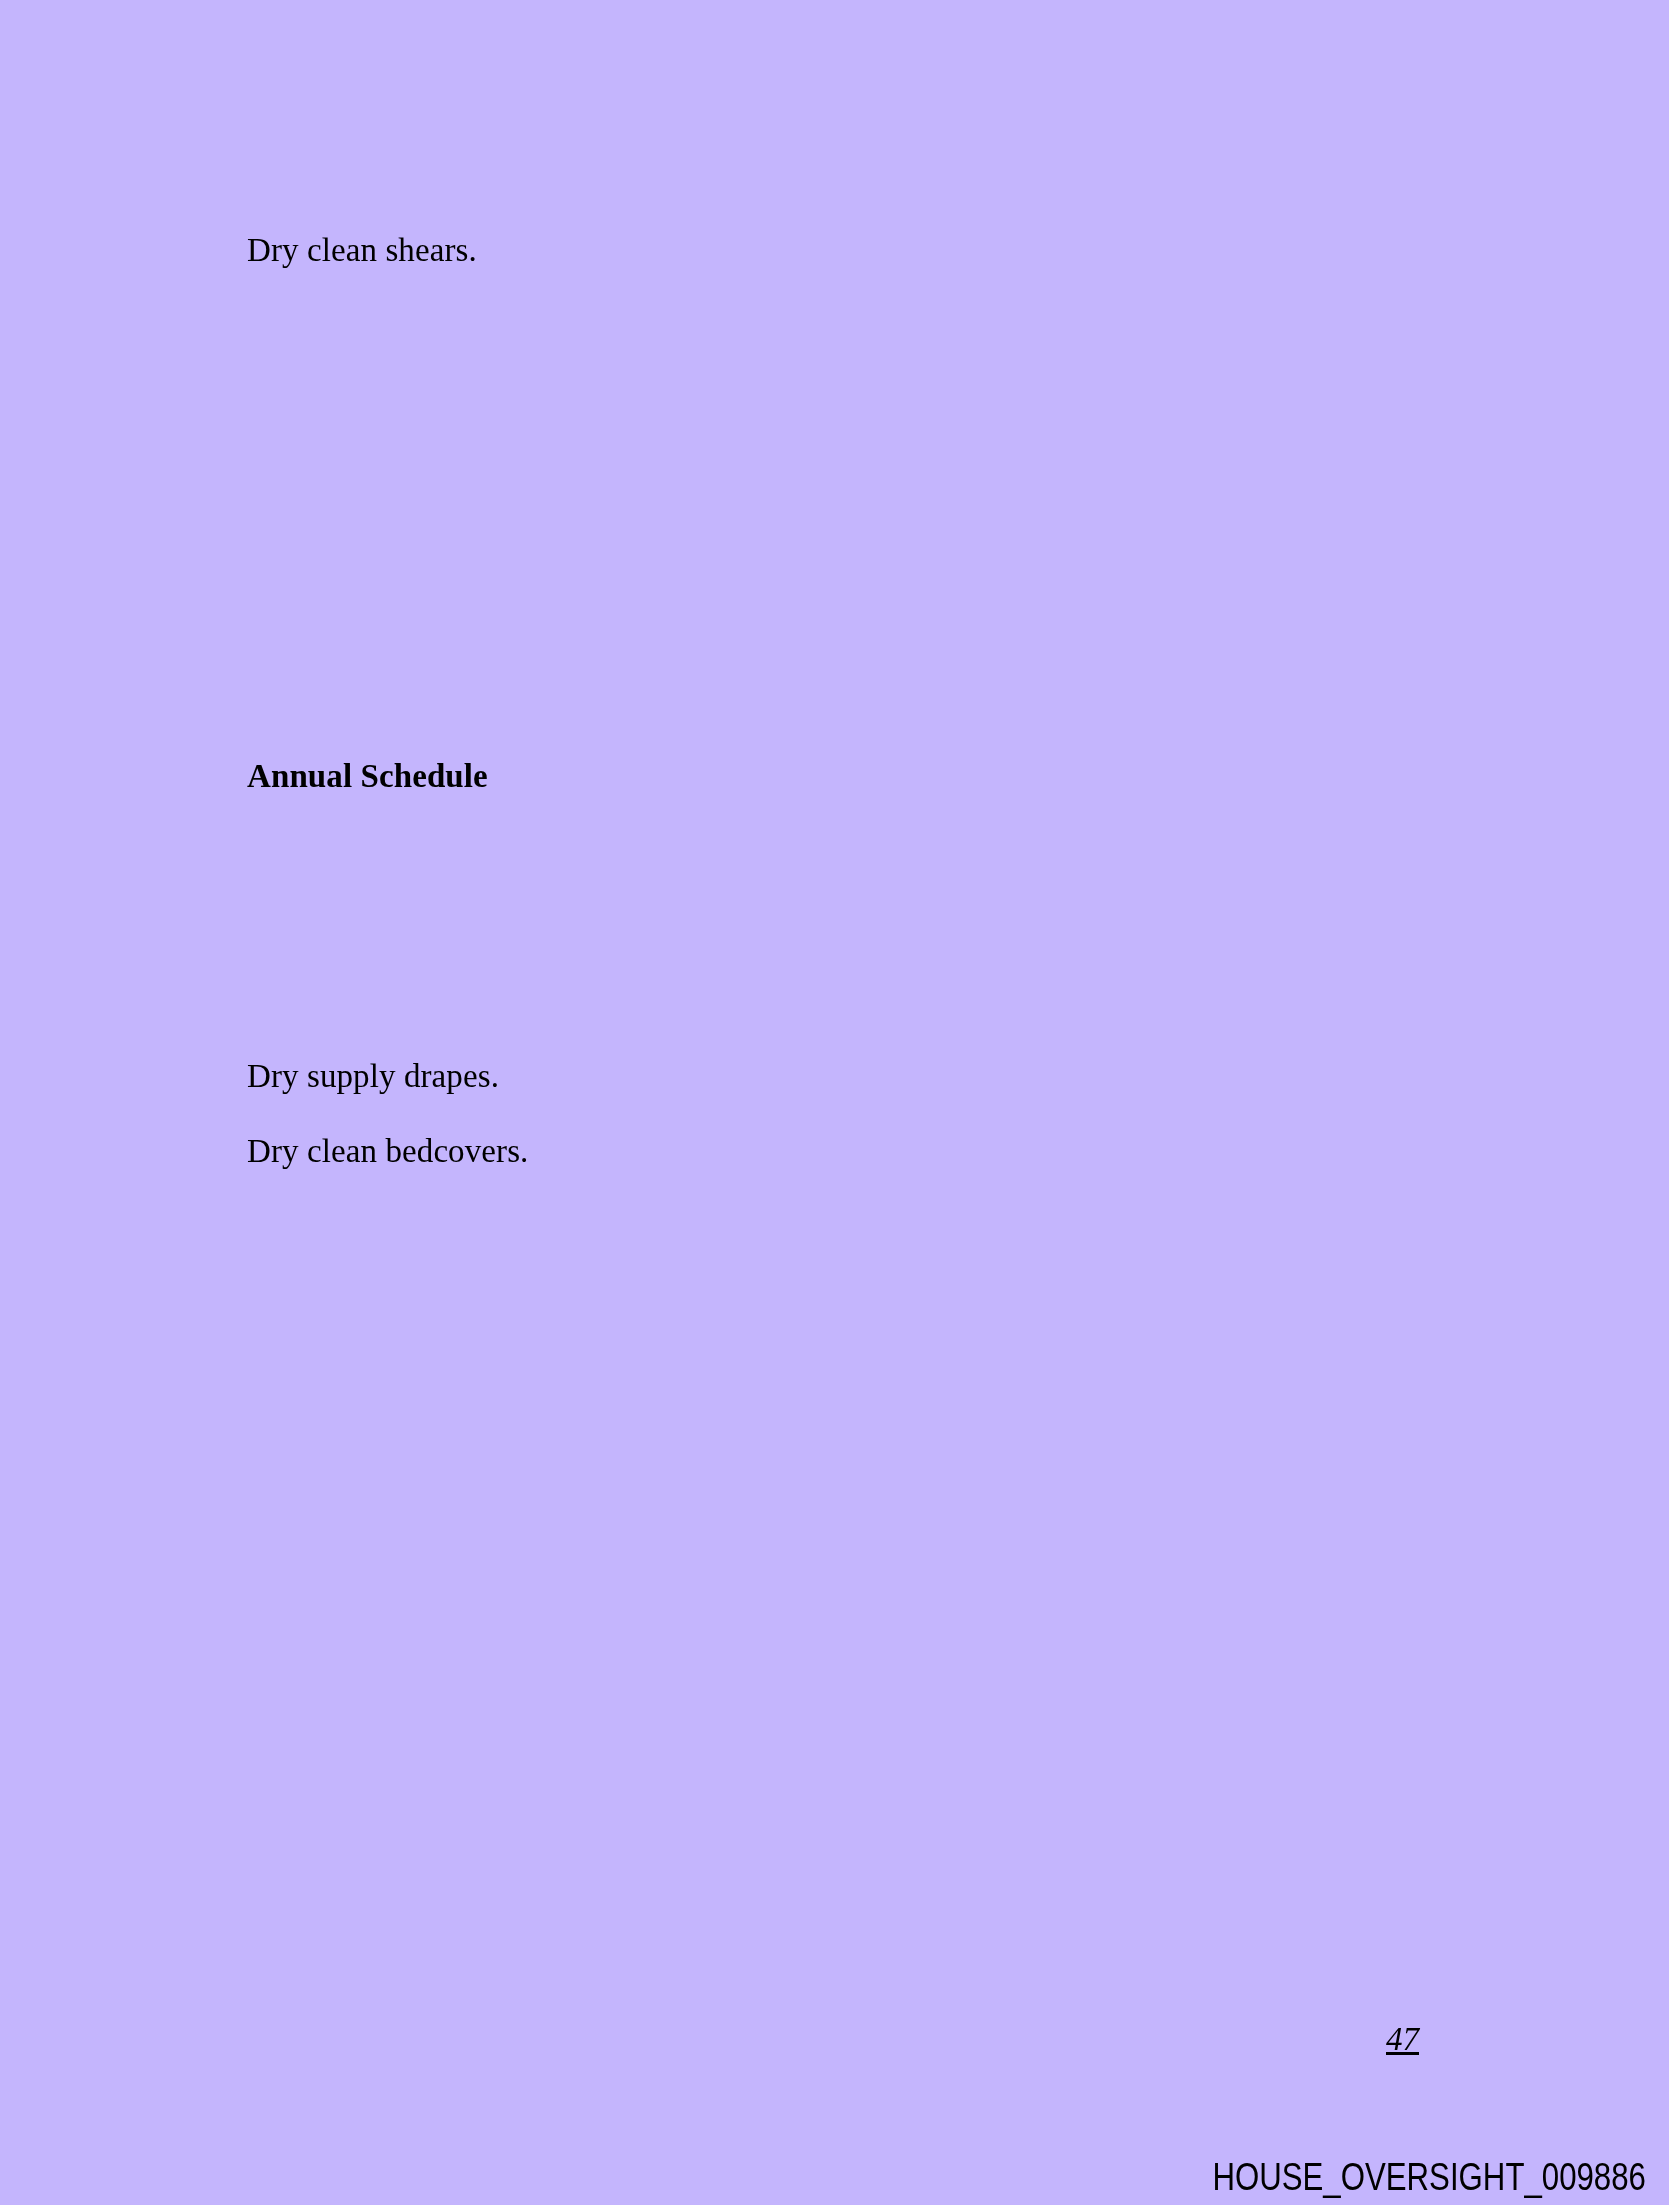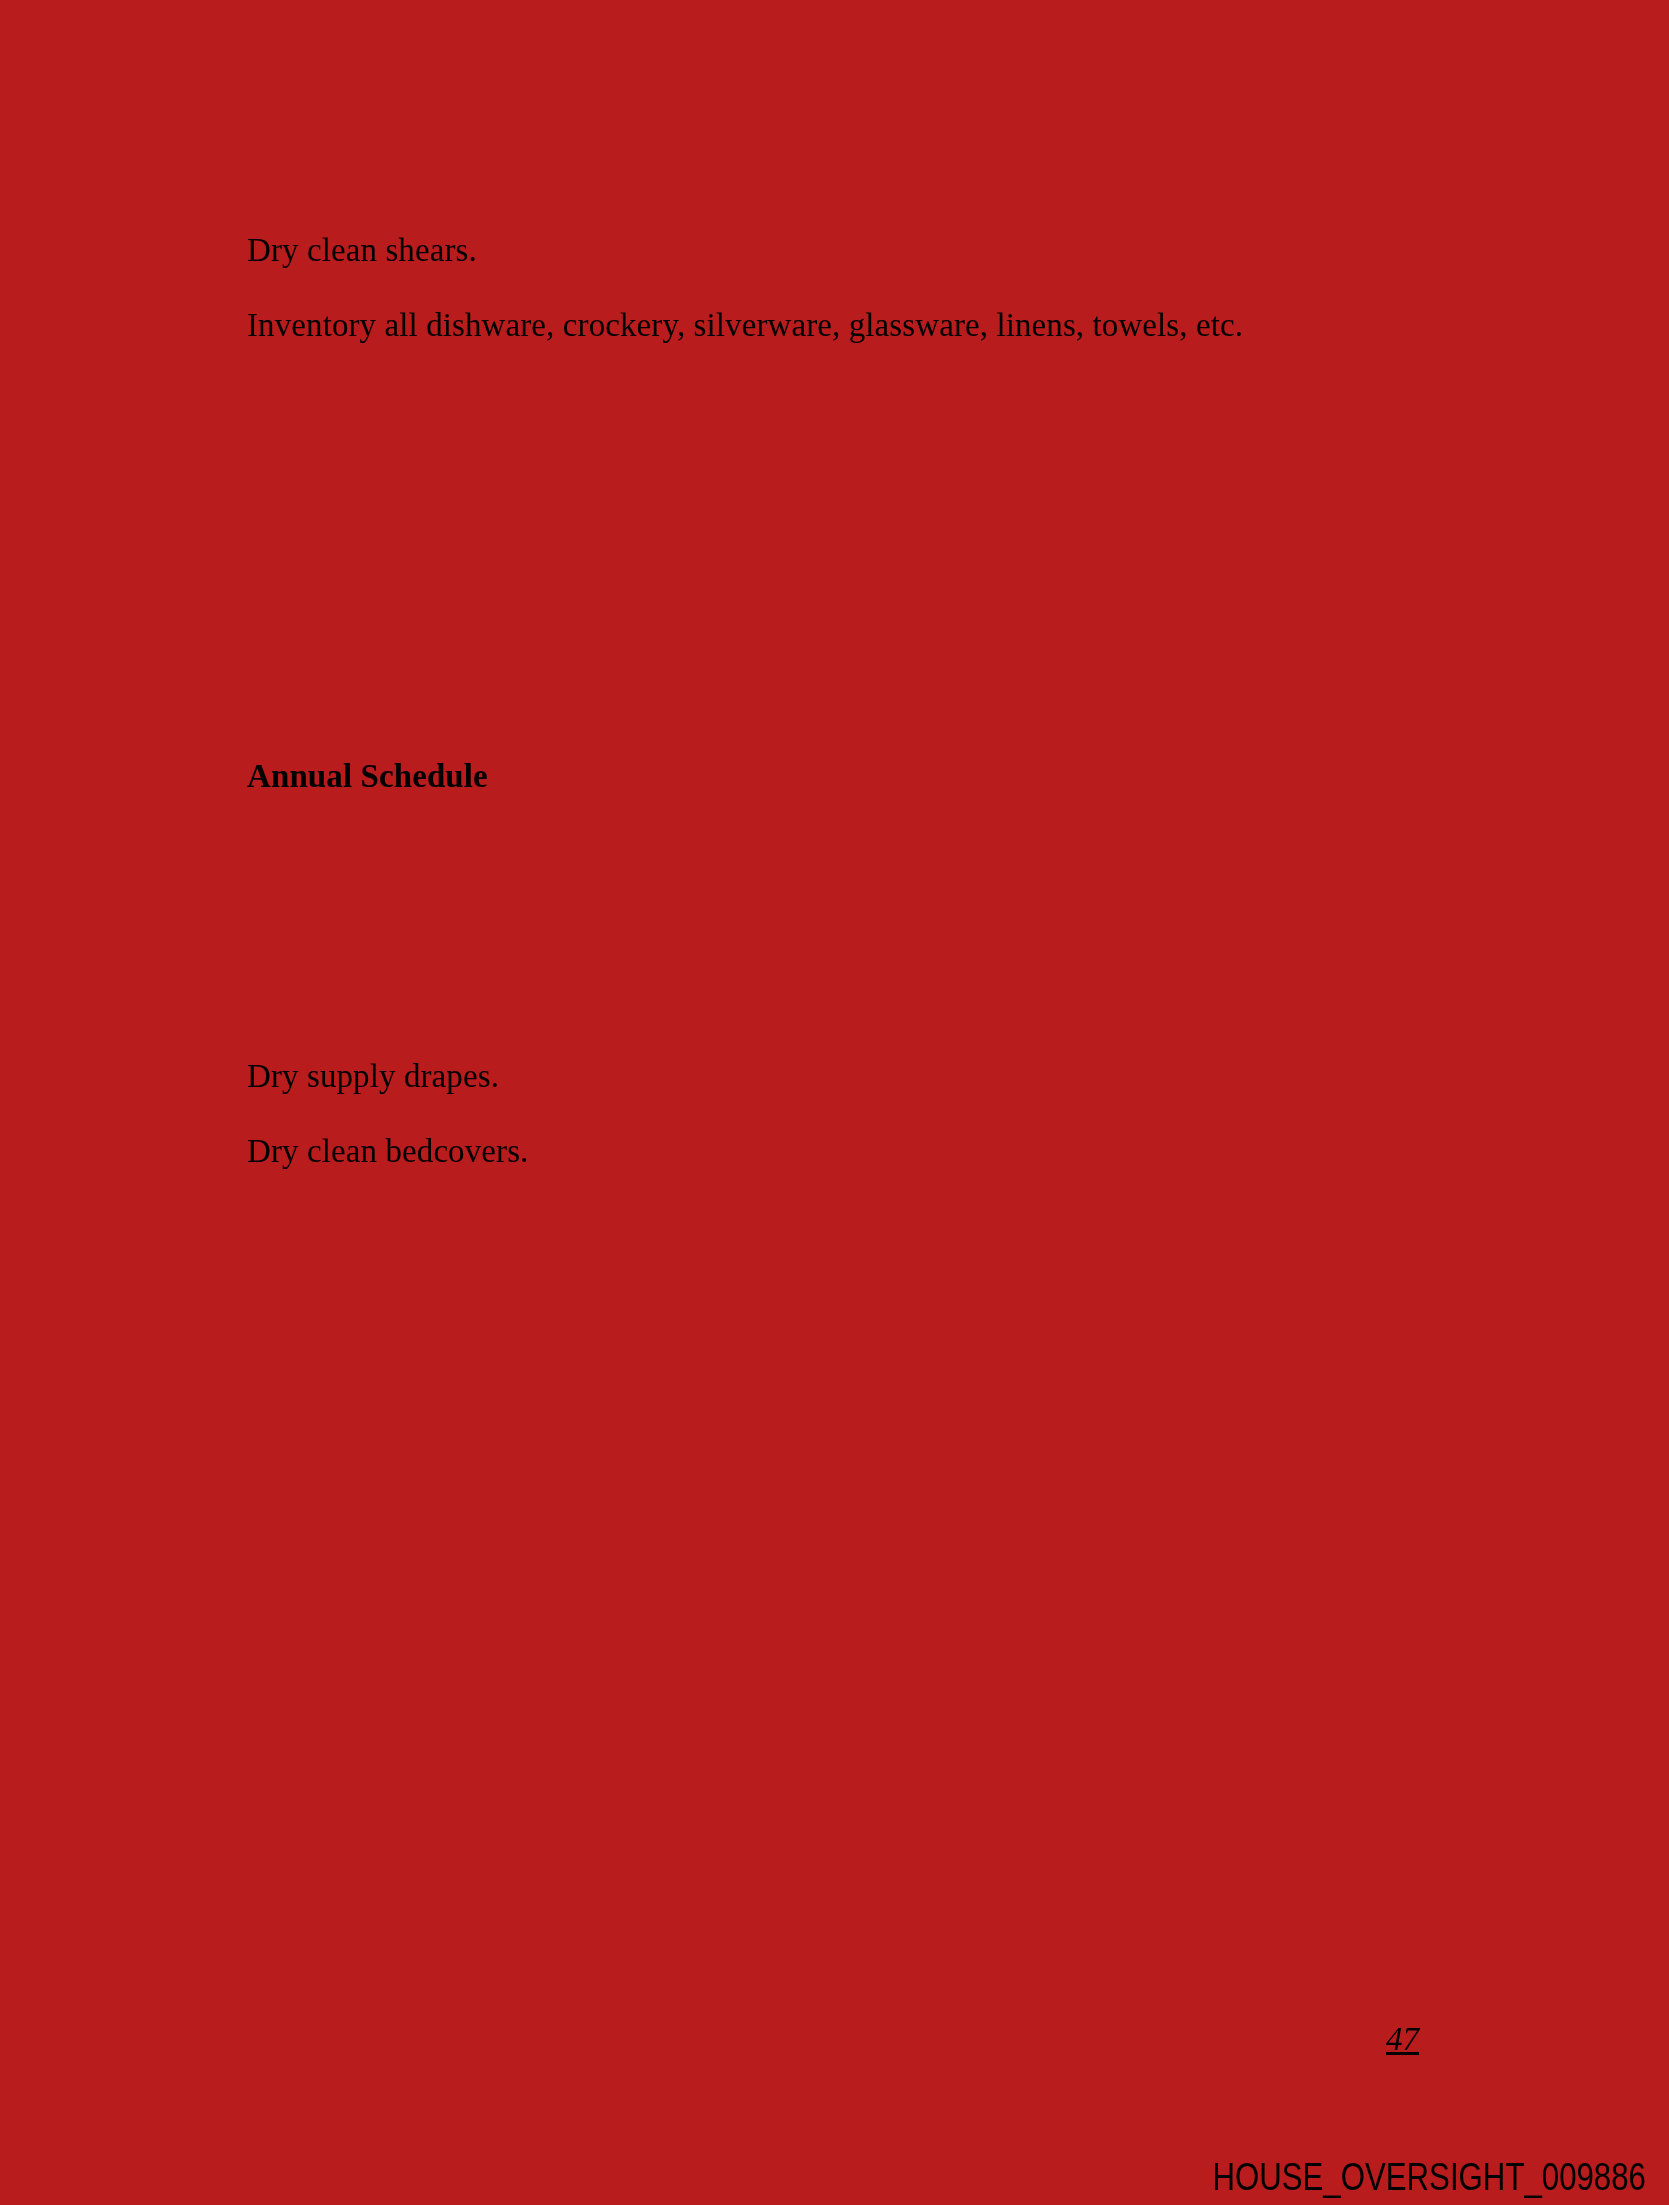--- a/index.html
+++ b/index.html
@@ -4,21 +4,21 @@
 <style>
   html, body {
     margin: 0;
     padding: 0;
     background: #ffffff;
   }
   .page {
     position: relative;
     width: 1669px;
     height: 2205px;
-    background: #b91c1c;
+    background: #c4b5fd;
     overflow: hidden;
     font-family: "Liberation Serif", serif;
     color: #000000;
   }
   .line {
     position: absolute;
     left: 247px;
     margin: 0;
     font-size: 33px;
     line-height: 1;
@@ -50,21 +50,20 @@
     transform: scaleX(0.8);
     transform-origin: right center;
   }
 </style>
 </head>
 <body>
 
 <div class="page">
 
   <p class="line" style="top:234px">Dry clean shears.</p>
-  <p class="line" style="top:309px">Inventory all dishware, crockery, silverware, glassware, linens, towels, etc.</p>
 
   <p class="line heading" style="top:760px">Annual Schedule</p>
 
   <p class="line" style="top:1060px">Dry supply drapes.</p>
   <p class="line" style="top:1135px">Dry clean bedcovers.</p>
 
   <p class="page-number">47</p>
 
   <p class="bates">HOUSE_OVERSIGHT_009886</p>
 

